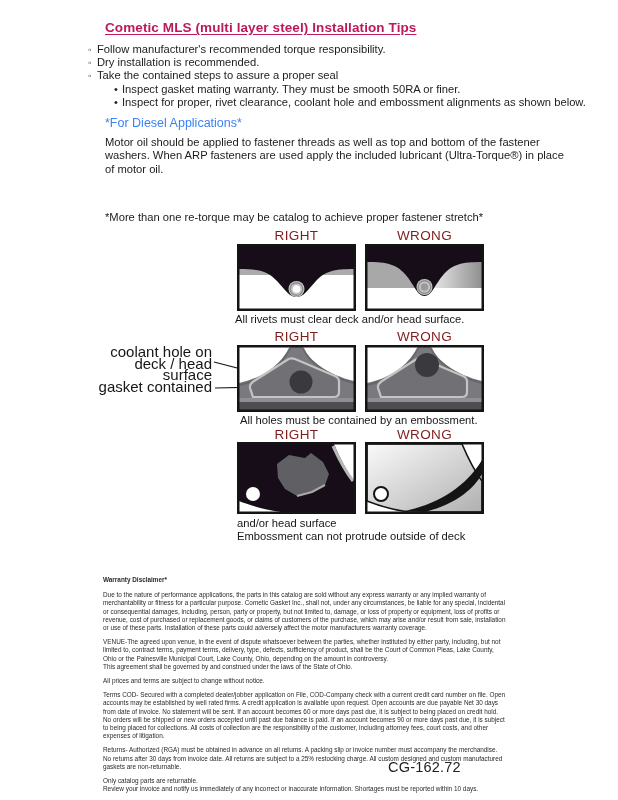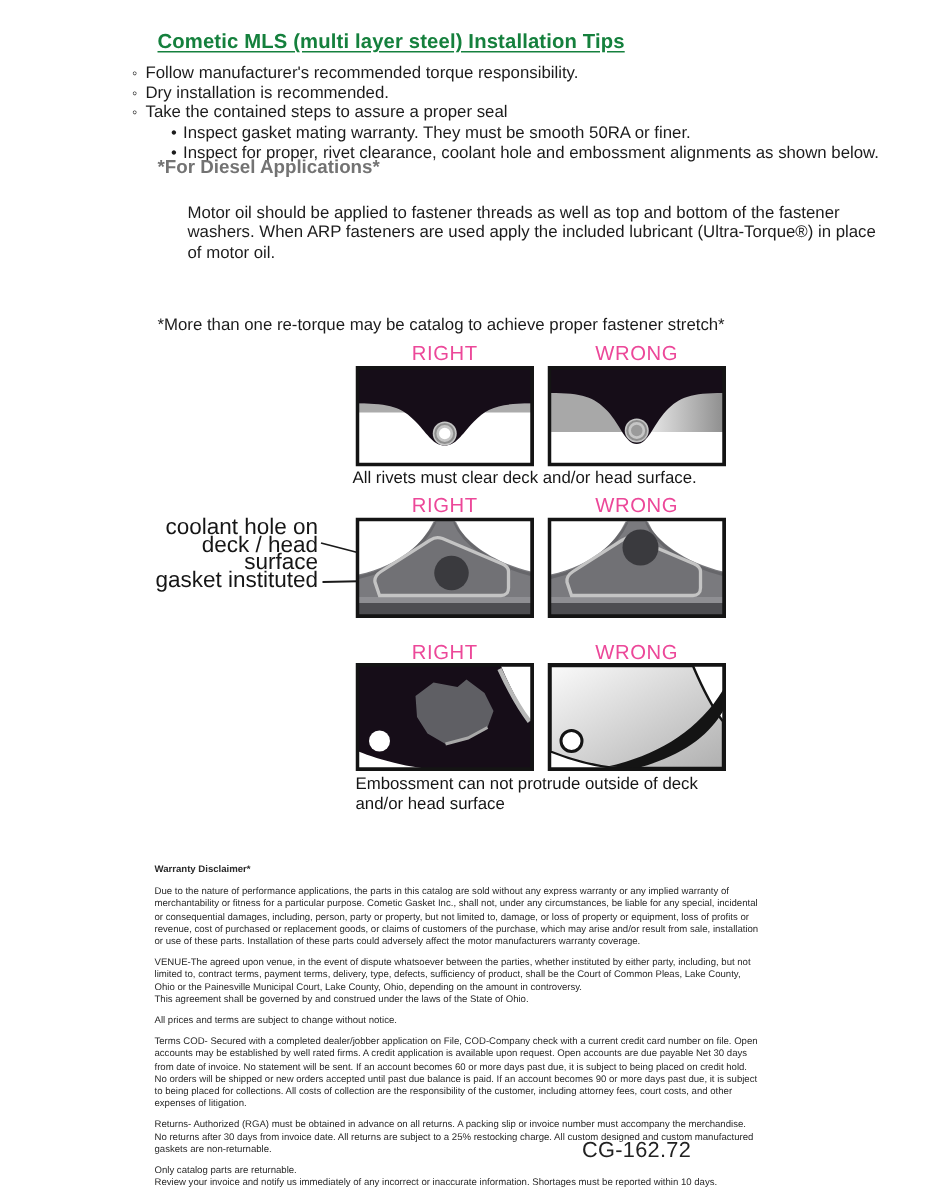--- a/index.html
+++ b/index.html
@@ -2,34 +2,34 @@
 <html><head>
 <meta charset="utf-8">
 <style>
   html,body{margin:0;padding:0;background:#ffffff;}
   .page{
     position:relative;width:618px;height:800px;background:#ffffff;
     font-family:"Liberation Sans","DejaVu Sans",sans-serif;color:#1c1c1c;overflow:hidden;
   }
   .abs{position:absolute;}
   .title{
-    left:105px;top:20px;font-size:13.5px;font-weight:bold;color:#15803d;
+    left:105px;top:20px;font-size:13.5px;font-weight:bold;color:#be185d;
     text-decoration:underline;text-underline-offset:2px;letter-spacing:.1px;
   }
   .tips{left:88px;top:43px;font-size:11.2px;line-height:13.2px;}
   .tip-row{white-space:nowrap;}
   .tip-marker{display:inline-block;width:9px;font-size:10px;vertical-align:top;}
   .sub{padding-left:26px;}
   .sub .tip-marker{font-size:11px;width:8px;}
-  .h2{left:105px;top:104px;font-size:12.5px;font-weight:bold;color:#737373;}
+  .h2{left:105px;top:116px;font-size:12.5px;font-weight:normal;color:#3b82f6;}
   .body-par{font-size:11.2px;line-height:13.4px;width:460px;left:105px;}
-  .p1{top:136px;margin-left:20px;}
+  .p1{top:136px;}
   .p2{top:169px;}
   .p3{top:211px;}
-  .fig-label{width:119px;text-align:center;font-size:13.5px;letter-spacing:.4px;color:#ec4899;}
+  .fig-label{width:119px;text-align:center;font-size:13.5px;letter-spacing:.4px;color:#7f1d1d;}
   .caption{font-size:11.2px;line-height:13px;color:#161616;}
   .side-label{font-size:15px;line-height:11.5px;text-align:right;color:#161616;}
   .legal{left:103px;top:576px;width:404px;font-size:6.4px;line-height:8.2px;color:#2a2a2a;}
   .legal .lp{margin:0 0 6px 0;}
   .legal .lp0{margin:0;}
   .legal .lh{font-weight:bold;margin:0 0 7px 0;}
   .pagenum{left:388px;top:759px;font-size:14.5px;color:#222;letter-spacing:.2px;}
   svg{display:block;}
 </style>
 </head>
@@ -93,21 +93,21 @@
 
   <div class="abs caption" style="left:235px;top:313px;">All rivets must clear deck and/or head surface.</div>
 
   <div class="abs fig-label" style="left:237px;top:329px;">RIGHT</div>
   <div class="abs fig-label" style="left:365px;top:329px;">WRONG</div>
 
   <div class="abs side-label" style="left:95px;top:346px;width:117px;">
     <div>coolant hole on</div>
     <div>deck / head surface</div>
   </div>
-  <div class="abs side-label" style="left:95px;top:381px;width:117px;">gasket instituted</div>
+  <div class="abs side-label" style="left:95px;top:381px;width:117px;">gasket contained</div>
 
   <svg class="abs" style="left:205px;top:352px;" width="100" height="45" viewBox="0 0 100 45">
     <line x1="9" y1="10" x2="86" y2="30" stroke="#1a1a1a" stroke-width="1.2"></line>
     <line x1="10" y1="36" x2="58" y2="35" stroke="#1a1a1a" stroke-width="1.2"></line>
   </svg>
 
   <svg class="abs" style="left:237px;top:345px;" width="119" height="67" viewBox="0 0 119 67">
     <rect x="2" y="2" width="115" height="63" fill="#ffffff"></rect>
     <path d="M2,38 C30,32 46,16 53,2 L66,2 C72,16 92,30 117,36 L117,65 L2,65 Z" fill="#7a7a7e"></path>
     <path d="M2,40 C30,34 46,18 53,3" fill="none" stroke="#5e5e62" stroke-width="2" opacity="0.7"></path>
@@ -124,20 +124,21 @@
     <path d="M2,38 C30,32 46,16 53,2 L66,2 C72,16 92,30 117,36 L117,65 L2,65 Z" fill="#7a7a7e"></path>
     <path d="M2,40 C30,34 46,18 53,3" fill="none" stroke="#5e5e62" stroke-width="2" opacity="0.7"></path>
     <path d="M66,3 C72,18 92,32 117,38" fill="none" stroke="#5e5e62" stroke-width="2" opacity="0.7"></path>
     <rect x="2" y="53" width="115" height="4" fill="#8f8f93"></rect>
     <rect x="2" y="57" width="115" height="8" fill="#4e4e52"></rect>
     <path d="M16,52 L13,43 C12.5,40 14,38 17,36 L50,15 C52,13.5 55,13 58,14 L98,31 C101,32.5 102,34 102,36 L102,47 C102,50 100,52 97,52 Z" fill="#717175" stroke="#c4c4c4" stroke-width="2.2"></path>
     <circle cx="62" cy="20" r="12" fill="#3a3a3e"></circle>
     <rect x="1.25" y="1.25" width="116.5" height="64.5" fill="none" stroke="#141414" stroke-width="2.5"></rect>
   </svg>
 
+  <div class="abs caption" style="left:240px;top:414px;">All holes must be contained by an embossment.</div>
 
   <div class="abs fig-label" style="left:237px;top:427px;">RIGHT</div>
   <div class="abs fig-label" style="left:365px;top:427px;">WRONG</div>
 
   <svg class="abs" style="left:237px;top:442px;" width="119" height="72" viewBox="0 0 119 72">
     <rect x="2" y="2" width="115" height="68" fill="#ffffff"></rect>
     <path d="M2,2 L97,2 C103,16 110,30 117,39 L117,70 L44,70 C28,68 12,63 2,59 Z" fill="#160d18"></path>
     <path d="M96,4 C102,17 109,30 116,39" fill="none" stroke="#b8b8b8" stroke-width="3"></path>
     <path d="M40,22 L52,13 L68,16 L74,11 L86,20 L92,32 L88,43 L75,50 L60,54 L48,47 L41,36 Z" fill="#5f5f64"></path>
     <path d="M88,43 L75,50 L60,54" fill="none" stroke="#a9a9a9" stroke-width="2"></path>
@@ -153,22 +154,22 @@
       </linearGradient>
     </defs>
     <rect x="2" y="2" width="115" height="68" fill="#ffffff"></rect>
     <path d="M2,2 L97,2 C103,16 110,30 117,39 L117,70 L44,70 C28,68 12,63 2,59 Z" fill="url(#bandg)" stroke="#141414" stroke-width="1.6"></path>
     <path d="M117,18 C100,46 72,62 40,69 L60,70 C90,62 108,48 117,32 Z" fill="#141414"></path>
     <circle cx="16" cy="52" r="7" fill="#ffffff" stroke="#141414" stroke-width="2"></circle>
     <rect x="1.25" y="1.25" width="116.5" height="69.5" fill="none" stroke="#141414" stroke-width="2.5"></rect>
   </svg>
 
   <div class="abs caption" style="left:237px;top:517px;">
+    <div>and/or head surface</div>
     <div>Embossment can not protrude outside of deck</div>
-    <div>and/or head surface</div>
   </div>
 
   <div class="abs legal">
     <div class="lh">Warranty Disclaimer*</div>
     <p class="lp">Due to the nature of performance applications, the parts in this catalog are sold without any express warranty or any implied warranty of merchantability or fitness for a particular purpose.  Cometic Gasket Inc., shall not, under any circumstances, be liable for any special, incidental or consequential damages, including, person, party or property, but not limited to, damage, or loss of property or equipment, loss of profits or revenue, cost of purchased or replacement goods, or claims of customers of the purchase, which may arise and/or result from sale, installation or use of these parts.  Installation of these parts could adversely affect the motor manufacturers warranty coverage.</p>
     <p class="lp lp0">VENUE-The agreed upon venue, in the event of dispute whatsoever between the parties, whether instituted by either party, including, but not limited to, contract terms, payment terms, delivery, type, defects, sufficiency of product, shall be the Court of Common Pleas, Lake County, Ohio or the Painesville Municipal Court, Lake County, Ohio, depending on the amount in controversy.</p>
     <p class="lp">This agreement shall be governed by and construed under the laws of the State of Ohio.</p>
     <p class="lp">All prices and terms are subject to change without notice.</p>
     <p class="lp">Terms COD- Secured with a completed dealer/jobber application on File, COD-Company check with a current credit card number on file.  Open accounts may be established by well rated firms.  A credit application is available upon request.  Open accounts are due payable Net 30 days from date of invoice.  No statement will be sent.  If an account becomes 60 or more days past due, it is subject to being placed on credit hold.  No orders will be shipped or new orders accepted until past due balance is paid.  If an account becomes 90 or more days past due, it is subject to being placed for collections.  All costs of collection are the responsibility of the customer, including attorney fees, court costs, and other expenses of litigation.</p>
     <p class="lp">Returns- Authorized (RGA) must be obtained in advance on all returns.  A packing slip or invoice number must accompany the merchandise.  No returns after 30 days from invoice date.  All returns are subject to a 25% restocking charge.  All custom designed and custom manufactured gaskets are non-returnable.</p>

